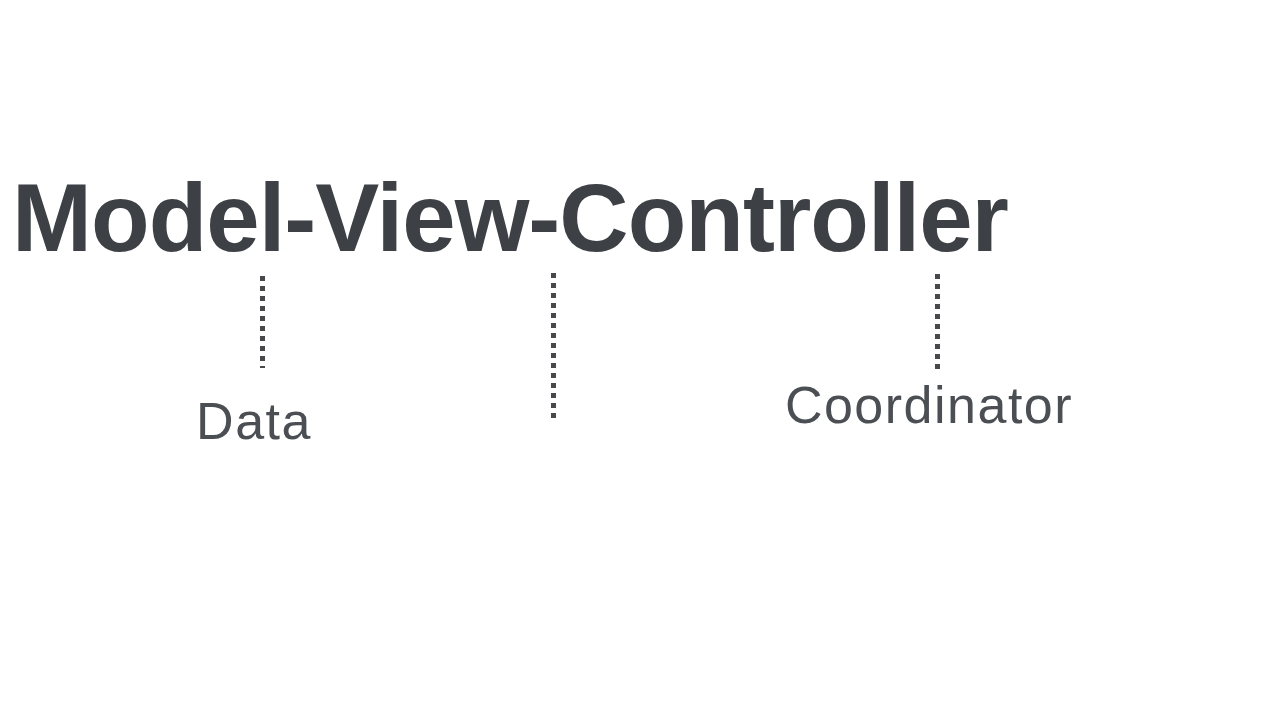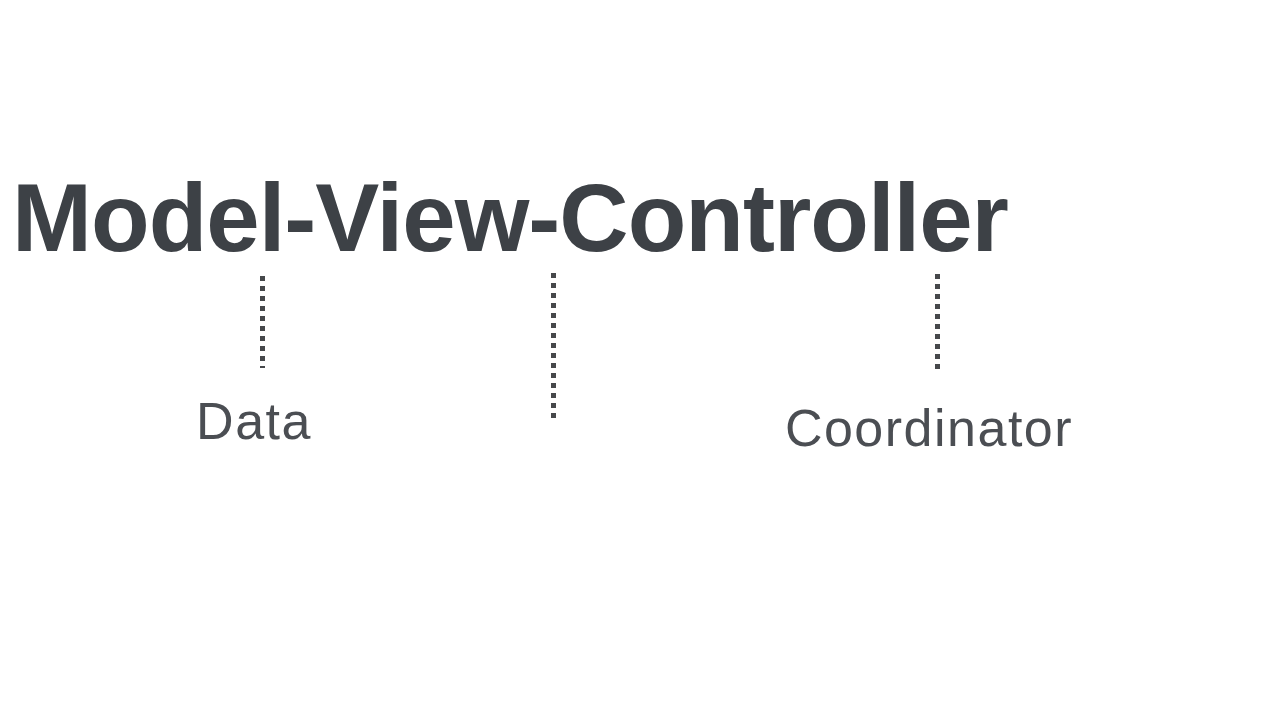--- a/index.html
+++ b/index.html
@@ -52,21 +52,21 @@
     transform: translateX(-50%);
     font-size: 52px;
     font-weight: 300;
     line-height: 1;
     letter-spacing: 1.5px;
     color: #4b4e53;
     white-space: nowrap;
   }
   .label.data        { left: 254px; top: 383px; margin-top: 12px; }
   .label.ui          { left: 545px; top: 436px; }
-  .label.coordinator { left: 929px; top: 402px; }
+  .label.coordinator { left: 929px; top: 379px; }
 </style>
 </head>
 <body>
 
 <div class="slide">
 
   <h1 class="title">Model-View-Controller</h1>
 
   <div class="dotline model"></div>
 

